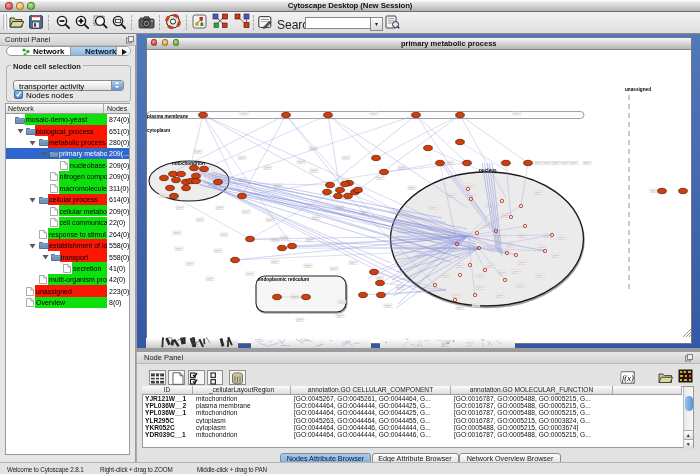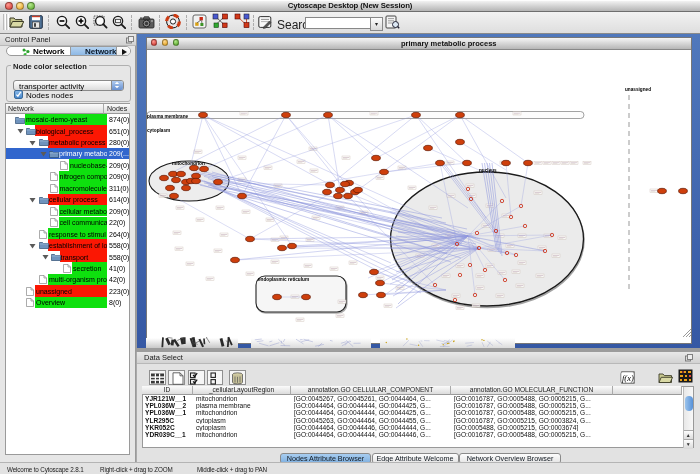--- a/index.html
+++ b/index.html
@@ -132,21 +132,21 @@
         <line x1="2" y1="2" x2="6" y2="3.5" stroke="#2ca02c" stroke-width="0.7"></line>
         <line x1="6" y1="3.5" x2="3" y2="6.5" stroke="#2ca02c" stroke-width="0.7"></line>
       </svg>
      <div class="abs" style="left:26px;top:0.8px;font-size:8px;font-weight:bold;color:#000">Network</div>
      <div class="abs" style="left:78px;top:0.8px;font-size:8px;font-weight:bold;color:#0a1828">Network</div>
      <div class="abs" style="left:110px;top:0;width:15px;height:10.5px;background:linear-gradient(#fdfdfd,#e8e8e8)"></div>
      <div class="abs" style="left:115px;top:2.2px;width:0;height:0;border-left:5px solid #111;border-top:3.2px solid transparent;border-bottom:3.2px solid transparent"></div>
   </div>
 
   <div class="abs" style="left:6px;top:31px;width:123px;height:35px;border:1px solid #b0b0b0;border-radius:3px"></div>
-  <div class="abs" style="left:11px;top:27.5px;background:#e6e6e6;padding:0 2px;font-size:7.5px;font-weight:bold;color:#222">Node color selection</div>
+  <div class="abs" style="left:11px;top:27.5px;background:#e6e6e6;padding:0 2px;font-size:7.5px;font-weight:bold;color:#222">Node cell selection</div>
 
   <div class="abs" style="left:13px;top:46px;width:111px;height:10.5px;background:linear-gradient(#ffffff,#dcdcdc);border:1px solid #8a8a8a;border-radius:3px;box-sizing:border-box">
     <div class="abs" style="left:5px;top:0.6px;font-size:8px;color:#000">transporter activity</div>
     <div class="abs" style="right:0;top:0;width:11px;height:8.5px;background:linear-gradient(#b0ccf0,#6890d0);border-left:1px solid #8a8a8a;border-radius:0 2px 2px 0">
       <svg width="10" height="8" viewBox="0 0 10 8" style="display:block">
           <path d="M5 0.7 L7.2 3 H2.8 z" fill="#fff"></path>
           <path d="M5 7.3 L2.8 5 H7.2 z" fill="#fff"></path>
         </svg>
     </div>
   </div>
@@ -853,21 +853,21 @@
     <circle cx="453.6" cy="341.6" r="0.7" fill="#c8a018"></circle>
     <circle cx="448.8" cy="343.4" r="0.7" fill="#c8a018"></circle>
     <circle cx="482" cy="339.8" r="0.7" fill="#c8a018"></circle>
     <circle cx="454" cy="341" r="0.7" fill="#c8a018"></circle>
     <circle cx="418.6" cy="345.2" r="0.7" fill="#c8a018"></circle>
     <circle cx="447.5" cy="343.5" r="0.7" fill="#c8a018"></circle>
   </svg>
 
 <div class="abs" style="left:136px;top:352px;width:564px;height:110px;background:#e2e2e2;border-left:1px solid #aaa;box-sizing:border-box">
   <div class="abs" style="left:0;top:0;width:564px;height:10.5px;background:linear-gradient(#e8e8e8,#d2d2d2);border-bottom:1px solid #b8b8b8">
-    <div class="abs" style="left:7px;top:1px;font-size:7.5px;color:#1a1a1a">Data Select</div>
+    <div class="abs" style="left:7px;top:1px;font-size:7.5px;color:#1a1a1a">Node Panel</div>
     <svg class="abs" style="left:548px;top:1.5px" width="8" height="8" viewBox="0 0 8 8">
         <rect x="0.5" y="2" width="5" height="5" fill="none" stroke="#777" stroke-width="0.9"></rect>
         <rect x="2.5" y="0.5" width="5" height="5" fill="#eee" stroke="#777" stroke-width="0.9"></rect>
       </svg>
   </div>
 </div>
 <div class="abs" style="left:142px;top:386px;width:552px;height:62px;background:#fff;border:1px solid #999;box-sizing:border-box"></div>
 <div style="position:absolute;left:148.5px;top:369.5px;width:17px;height:15.5px;background:#f6f6f6;border:1px solid #8f8f8f;box-sizing:border-box"><svg width="15" height="13" style="margin:0.5px 0 0 0.5px" viewBox="0 0 15 13">
       <rect x="1" y="1.5" width="13" height="10" fill="#3a3a3a"></rect>
       <rect x="1" y="4.4" width="13" height="1.4" fill="#fff"></rect>
@@ -957,19 +957,19 @@
 <div style="position:absolute;left:196px;top:431.3px;width:94px;height:7.3px;font-size:6.6px;font-weight:normal;line-height:7.3px;color:#111;overflow:hidden;white-space:nowrap">mitochondrion</div>
 <div style="position:absolute;left:294px;top:431.3px;width:156px;height:7.3px;font-size:6.6px;font-weight:normal;line-height:7.3px;color:#111;overflow:hidden;white-space:nowrap">[GO:0044464, GO:0044444, GO:0044446, G...</div>
 <div style="position:absolute;left:454px;top:431.3px;width:158px;height:7.3px;font-size:6.6px;font-weight:normal;line-height:7.3px;color:#111;overflow:hidden;white-space:nowrap">[GO:0016787, GO:0005488, GO:0005215, G...</div>
 
 <div class="abs" style="left:682.5px;top:387px;width:10.5px;height:60.5px;background:linear-gradient(90deg,#e8e8e8,#f8f8f8);border-left:1px solid #bbb;box-sizing:border-box">
   <div class="abs" style="left:1px;top:9px;width:8px;height:15px;background:linear-gradient(90deg,#9cc4ec,#5590d8);border-radius:4px"></div>
   <div class="abs" style="left:0;top:43px;width:9.5px;height:8.5px;background:linear-gradient(#fdfdfd,#d8d8d8);border-top:1px solid #aaa;text-align:center;font-size:5px;line-height:8px;color:#333">▲</div>
   <div class="abs" style="left:0;top:52px;width:9.5px;height:8.5px;background:linear-gradient(#fdfdfd,#d8d8d8);border-top:1px solid #aaa;text-align:center;font-size:5px;line-height:8px;color:#333">▼</div>
 </div>
 <div style="position:absolute;left:280px;top:452.5px;width:91px;height:11px;background:linear-gradient(#a8cdf0,#7fb0e0);border:1px solid #8a8a8a;box-sizing:border-box;border-radius:3px;font-size:7.2px;line-height:10px;text-align:center;color:#101820;white-space:nowrap">Nodes Attribute Browser</div>
-<div style="position:absolute;left:371.5px;top:452.5px;width:87px;height:11px;background:linear-gradient(#fdfdfd,#e4e4e4);border:1px solid #8a8a8a;box-sizing:border-box;border-radius:3px;font-size:7.2px;line-height:10px;text-align:center;color:#101820;white-space:nowrap">Edge Attribute Welcome</div>
+<div style="position:absolute;left:371.5px;top:452.5px;width:87px;height:11px;background:linear-gradient(#fdfdfd,#e4e4e4);border:1px solid #8a8a8a;box-sizing:border-box;border-radius:3px;font-size:7.2px;line-height:10px;text-align:center;color:#101820;white-space:nowrap">Edge Attribute Browser</div>
 <div style="position:absolute;left:459px;top:452.5px;width:102px;height:11px;background:linear-gradient(#fdfdfd,#e4e4e4);border:1px solid #8a8a8a;box-sizing:border-box;border-radius:3px;font-size:7.2px;line-height:10px;text-align:center;color:#101820;white-space:nowrap">Network Overview Browser</div>
 
 <div class="abs" style="left:0;top:462px;width:700px;height:12px;background:#e2e2e2;border-top:1px solid #b4b4b4">
   <div class="abs" style="left:7px;top:2.5px;font-size:6.3px;letter-spacing:-0.15px;color:#222">Welcome to Cytoscape 2.8.1</div>
   <div class="abs" style="left:100px;top:2.5px;font-size:6.3px;letter-spacing:-0.15px;color:#222">Right-click + drag to ZOOM</div>
   <div class="abs" style="left:197px;top:2.5px;font-size:6.3px;letter-spacing:-0.15px;color:#222">Middle-click + drag to PAN</div>
 </div>
 </body></html>

